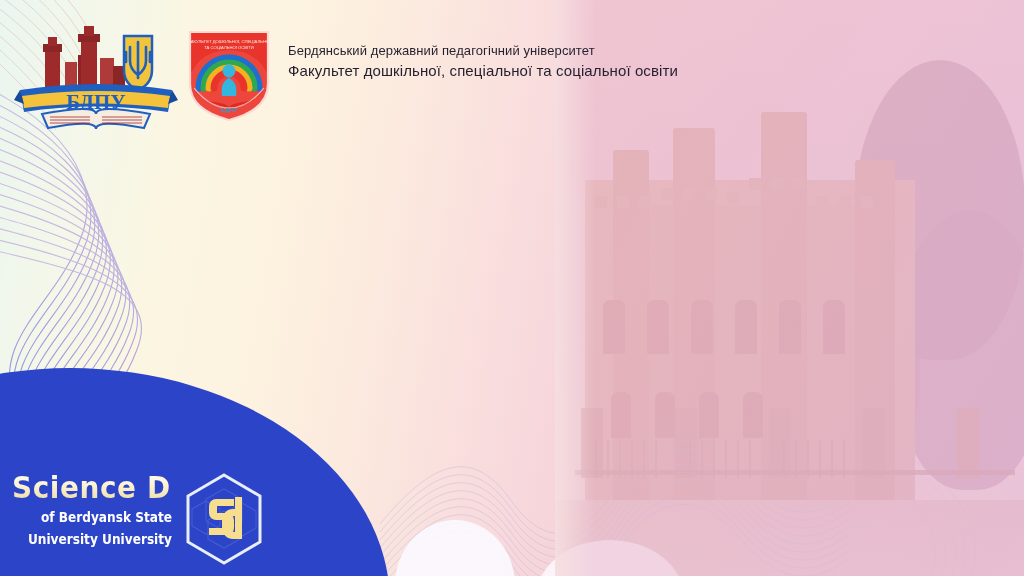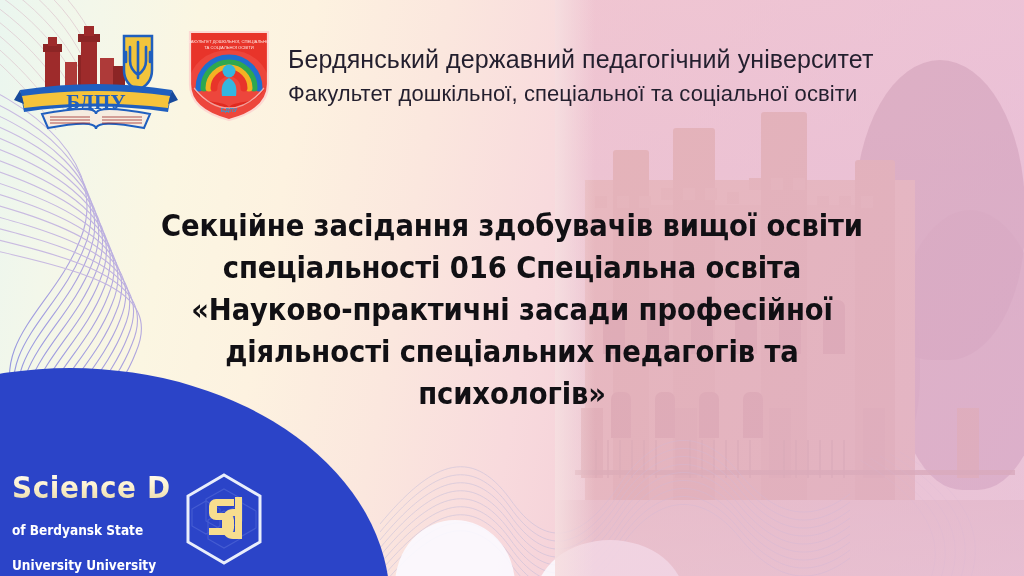--- a/index.html
+++ b/index.html
@@ -83,22 +83,22 @@
   }
 
   
   .header{position:absolute;left:0;top:0;width:1024px;height:140px;z-index:20;}
   .bdpu-logo{position:absolute;left:12px;top:22px;width:168px;height:112px;}
   .faculty-emblem{position:absolute;left:186px;top:26px;width:86px;height:96px;}
   .header-text{
     position:absolute;left:288px;top:42px;width:640px;
     color:#231f2e;line-height:1.42;
   }
-  .header-text .l1{font-size:25px;letter-spacing:.1px;white-space:nowrap;}
-  .header-text .l2{font-size:22px;letter-spacing:.1px;white-space:nowrap;}
+  .header-text .l1{font-size:13px;letter-spacing:.1px;white-space:nowrap;}
+  .header-text .l2{font-size:15px;letter-spacing:.1px;white-space:nowrap;}
 
   
   .title-block{
     position:absolute;left:50px;top:205px;width:924px;z-index:20;
     text-align:center;color:#111014;
     font-family:"DejaVu Sans Condensed","Liberation Sans Narrow","Liberation Sans",sans-serif;
     font-weight:bold;font-size:30.5px;line-height:42px;
     letter-spacing:-.1px;
   }
   .title-block .tl{display:block;white-space:nowrap;}
@@ -107,21 +107,21 @@
   .sd-lockup{position:absolute;left:8px;top:465px;width:310px;height:100px;z-index:30;}
   .sd-words{position:absolute;left:4px;top:6px;width:160px;}
   .sd-main{
     font-family:"Liberation Sans Narrow","DejaVu Sans Condensed","Liberation Sans",sans-serif;
     font-weight:bold;font-size:31px;line-height:32px;letter-spacing:.6px;
     background:linear-gradient(180deg,#fffdf4 0%,#fdf3d2 45%,#e9d9a8 100%);
     -webkit-background-clip:text;background-clip:text;color:transparent;
     white-space:nowrap;
   }
   .sd-sub{
-    margin-top:20px;text-align:left;color:#ffffff;
+    margin-top:7px;text-align:right;color:#ffffff;
     font-family:"Liberation Sans Narrow","DejaVu Sans Condensed","Liberation Sans",sans-serif;
     font-weight:bold;font-size:13.5px;line-height:15px;white-space:nowrap;
   }
   .sd-mark{position:absolute;left:168px;top:6px;width:96px;height:96px;}
 
   .hidden-accessible{position:absolute;width:1px;height:1px;overflow:hidden;clip:rect(0 0 0 0);}
 </style>
 </head>
 <body>
 
@@ -329,27 +329,20 @@
       <text x="43" y="23" text-anchor="middle" font-family="'Liberation Sans','DejaVu Sans',sans-serif" font-size="4.2" fill="#ffe9e5">ТА СОЦІАЛЬНОЇ ОСВІТИ</text>
       <text x="43" y="86" text-anchor="middle" font-family="'Liberation Sans','DejaVu Sans',sans-serif" font-size="6" font-weight="bold" fill="#2f9bd4">БДПУ</text>
     </svg>
 
     <div class="header-text">
       <div class="l1">Бердянський державний педагогічний університет</div>
       <div class="l2">Факультет дошкільної, спеціальної та соціальної освіти</div>
     </div>
   </div>
 
-  <div class="title-block">
-    <span class="tl">Секційне засідання здобувачів вищої освіти</span>
-    <span class="tl">спеціальності 016 Спеціальна освіта</span>
-    <span class="tl">«Науково-практичні засади професійної</span>
-    <span class="tl">діяльності спеціальних педагогів та</span>
-    <span class="tl">психологів»</span>
-  </div>
 
   <div class="sd-lockup">
     <div class="sd-words">
       <div class="sd-main">Science Days</div>
       <div class="sd-sub">of Berdyansk State</div>
       <div class="sd-sub">University University</div>
     </div>
 
     <svg class="sd-mark" viewBox="0 0 96 96">
       <polygon points="48,4 84,25 84,71 48,92 12,71 12,25" fill="none" stroke="#e9eefb" stroke-width="3"></polygon>

